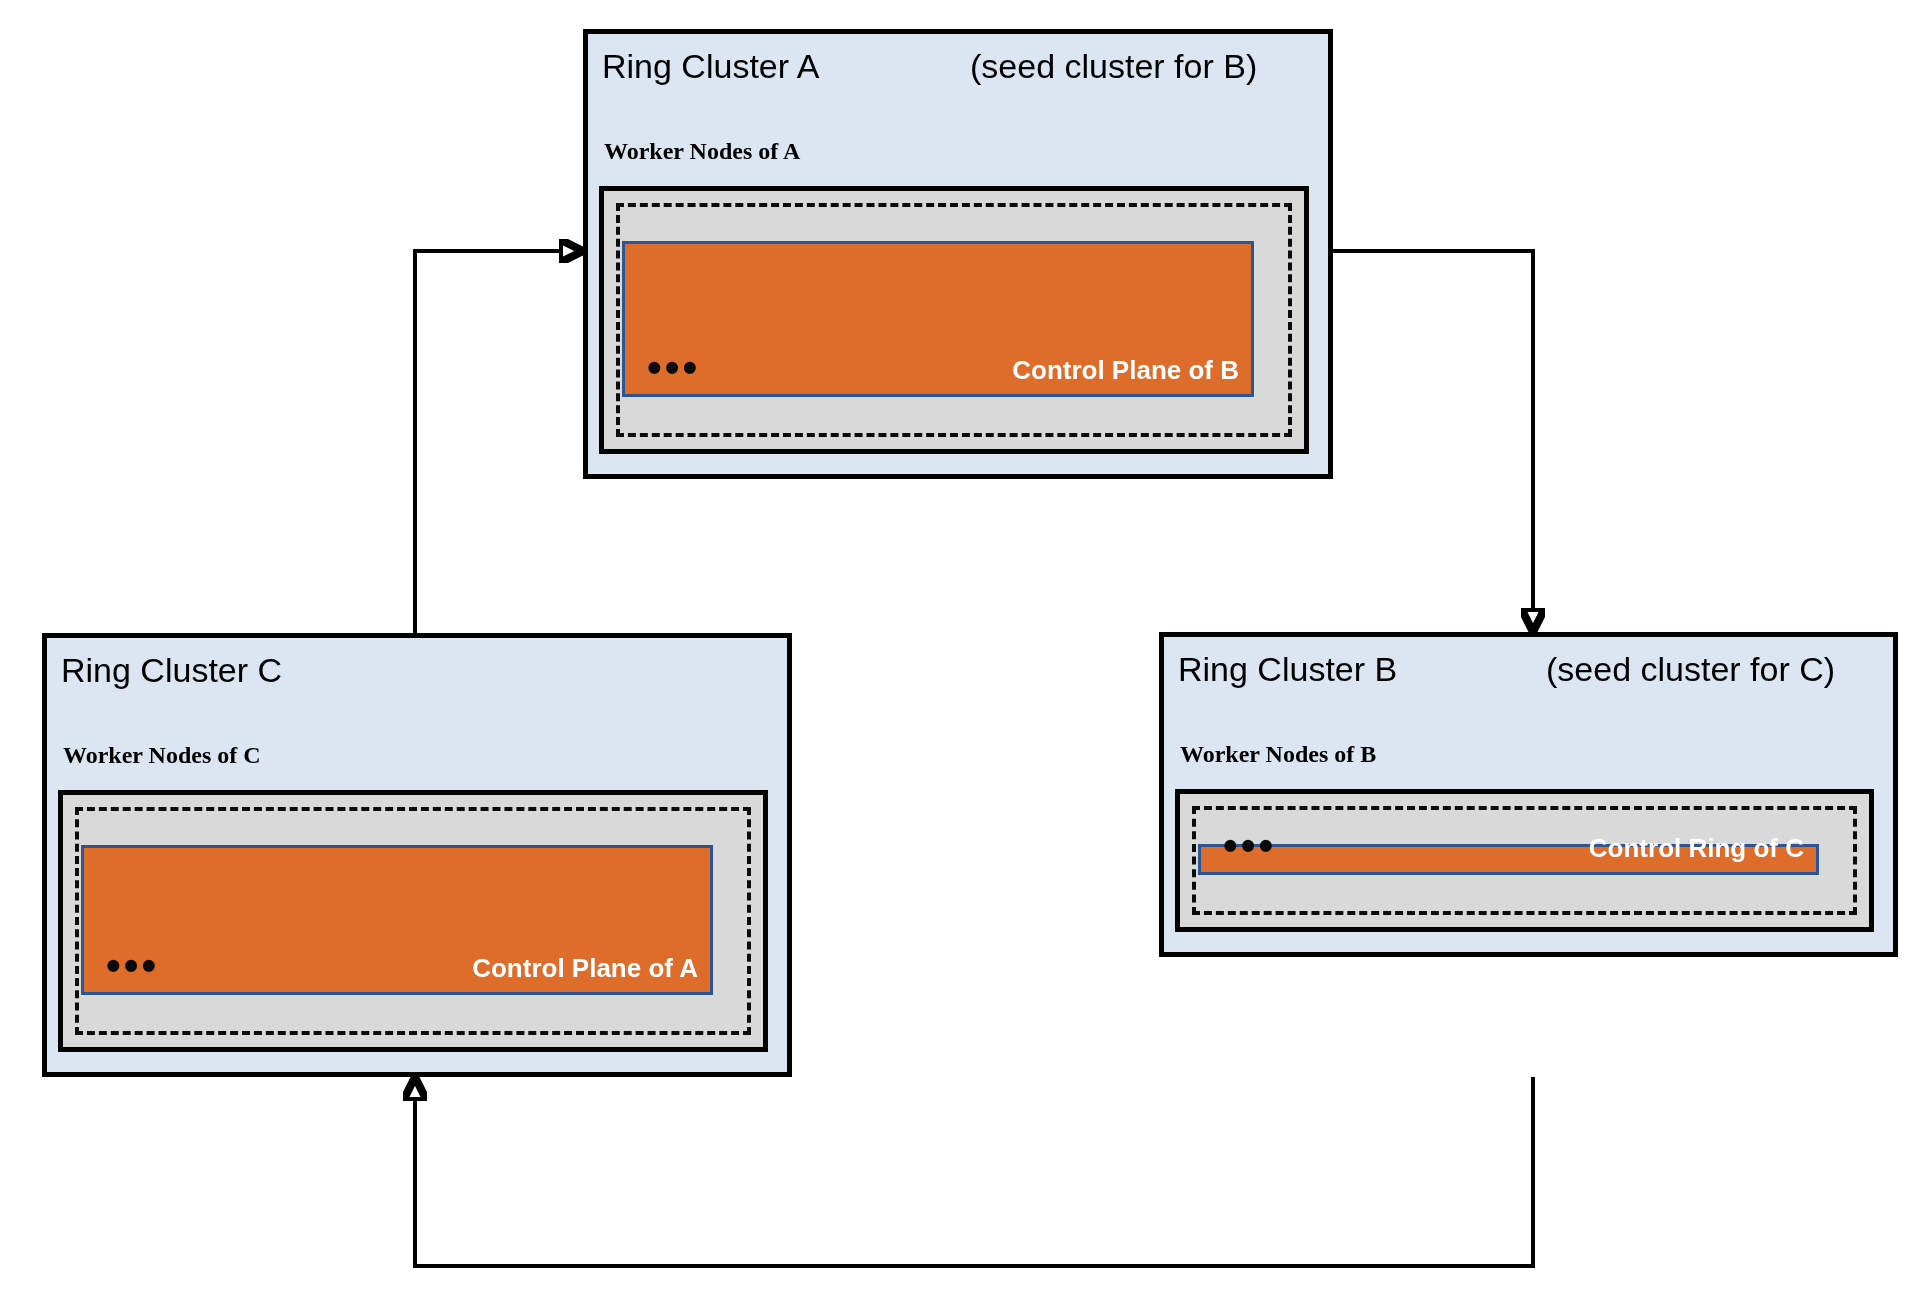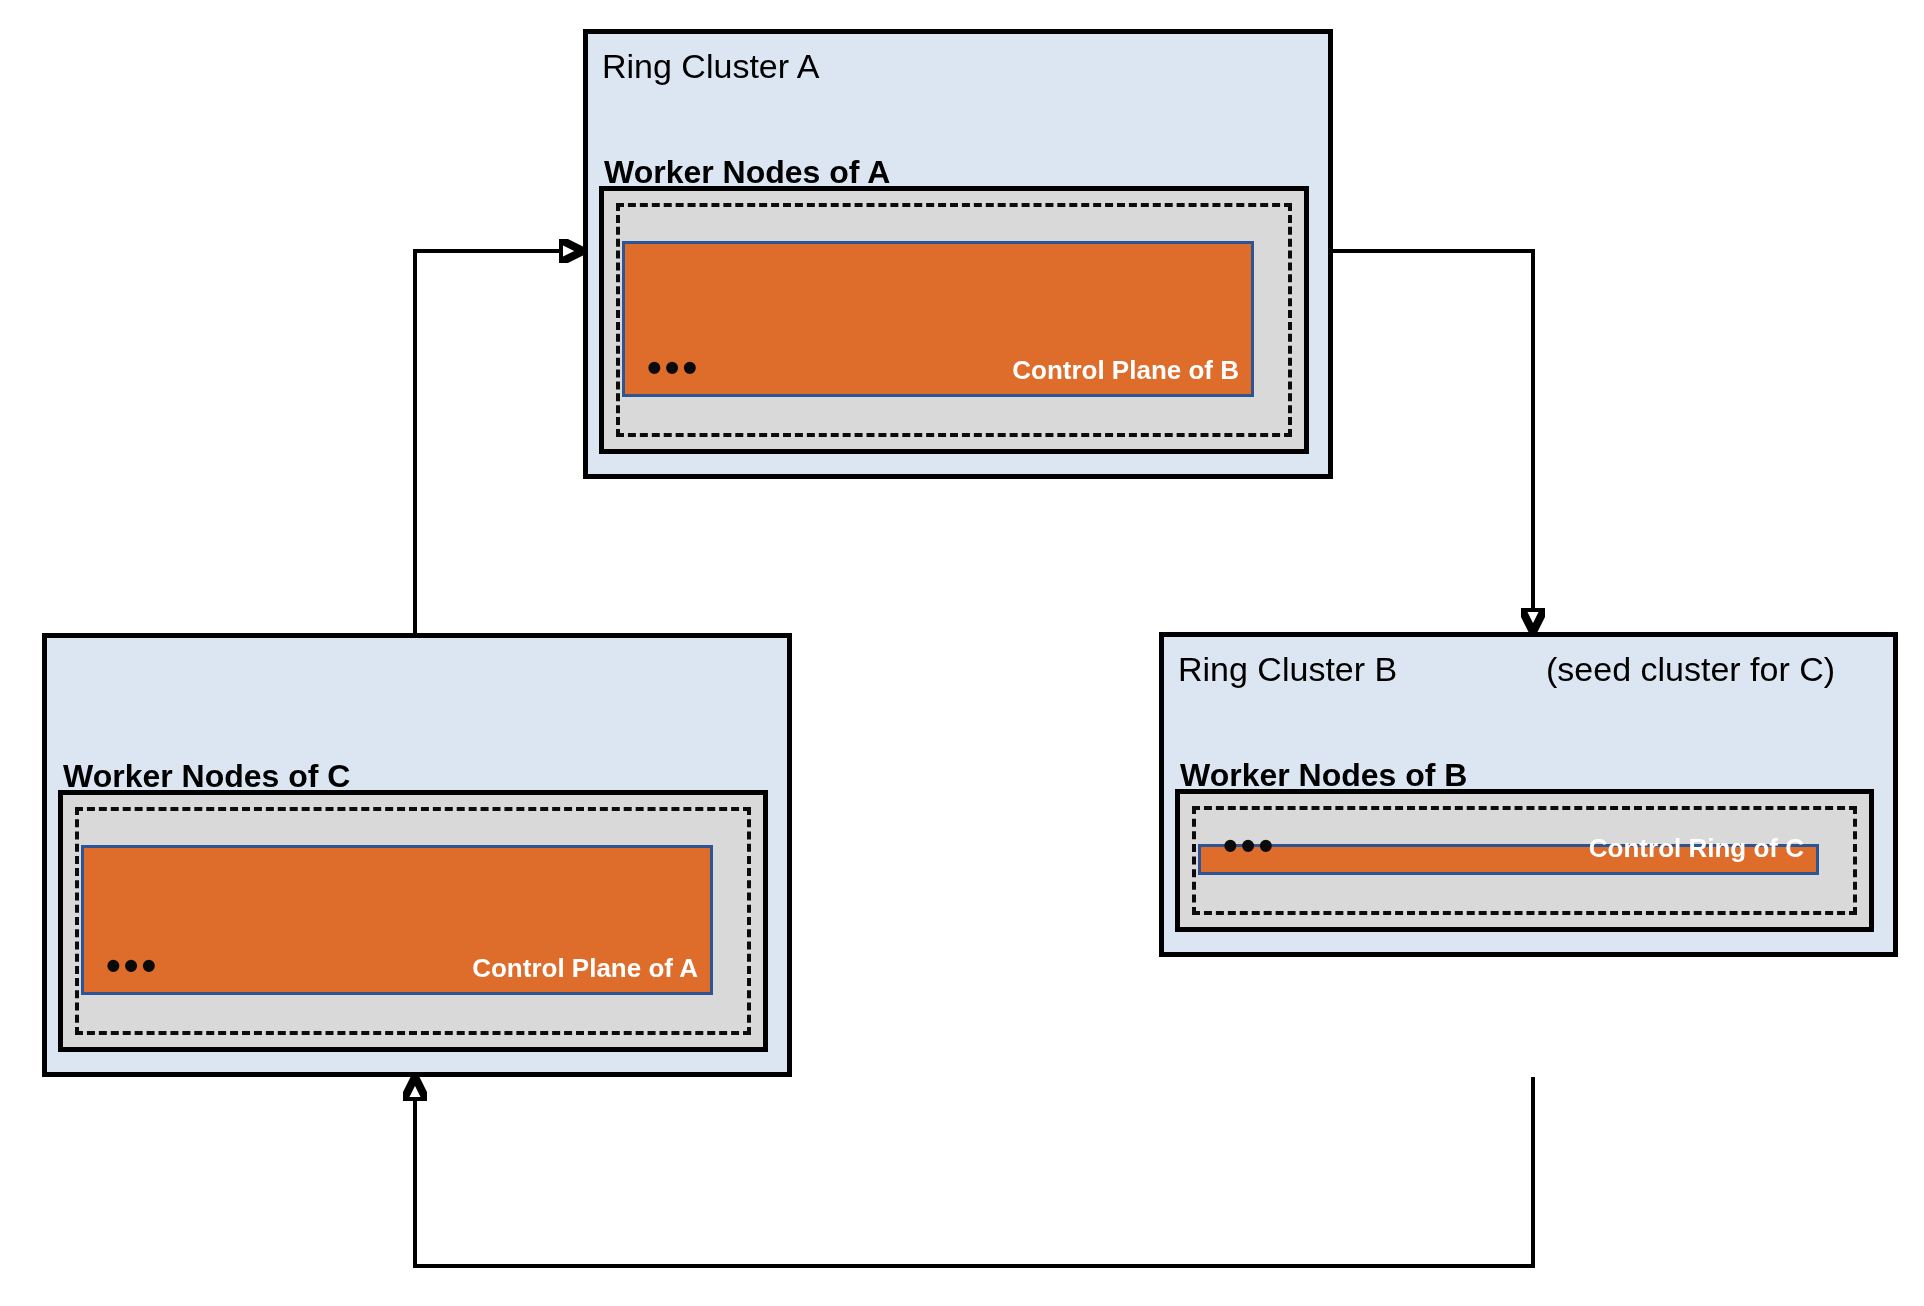--- a/index.html
+++ b/index.html
@@ -28,22 +28,22 @@
   .cluster-c{left:42px;top:633px;width:750px;height:444px;}
   .cluster-b{left:1159px;top:632px;width:739px;height:325px;}
   .cluster-title{
     position:absolute;top:12px;left:14px;right:10px;
     display:flex;align-items:flex-end;
     font-size:34px;line-height:1.2;white-space:nowrap;
   }
   .cluster-name{display:inline-block;min-width:368px;}
   .seed-note{display:inline-block;}
   .worker-label{
-    position:absolute;top:120px;left:16px;
-    font-size:32px;font-weight:bold;white-space:nowrap;
+    position:absolute;top:104px;left:16px;
+    font-size:24px;font-weight:bold;white-space:nowrap;font-family:Liberation Serif, serif;
   }
   .node-pool{
     position:absolute;top:152px;left:11px;right:19px;bottom:20px;
     background:var(--pool-bg);
     border:5px solid var(--line);
   }
   .dashed-zone{
     position:absolute;inset:12px;
     border:4px dashed #0c0c0c;
   }
@@ -70,33 +70,35 @@
     stroke:var(--line);
     stroke-width:4px;
   }
 </style>
 </head>
 <body>
 
 <div class="cluster cluster-a">
   <div class="cluster-title">
     <span class="cluster-name">Ring Cluster A</span>
+    <span class="seed-note">(seed cluster for B)</span>
   </div>
   <div class="worker-label">Worker Nodes of A</div>
   <div class="node-pool">
     <div class="dashed-zone"></div>
     <div class="control-plane">
       <span class="dots">•••</span>
       <span class="cp-label">Control Plane of B</span>
     </div>
   </div>
 </div>
 
 <div class="cluster cluster-c">
   <div class="cluster-title">
+    <span class="cluster-name">Ring Cluster C</span>
   </div>
   <div class="worker-label">Worker Nodes of C</div>
   <div class="node-pool">
     <div class="dashed-zone"></div>
     <div class="control-plane">
       <span class="dots">•••</span>
       <span class="cp-label">Control Plane of A</span>
     </div>
   </div>
 </div>

